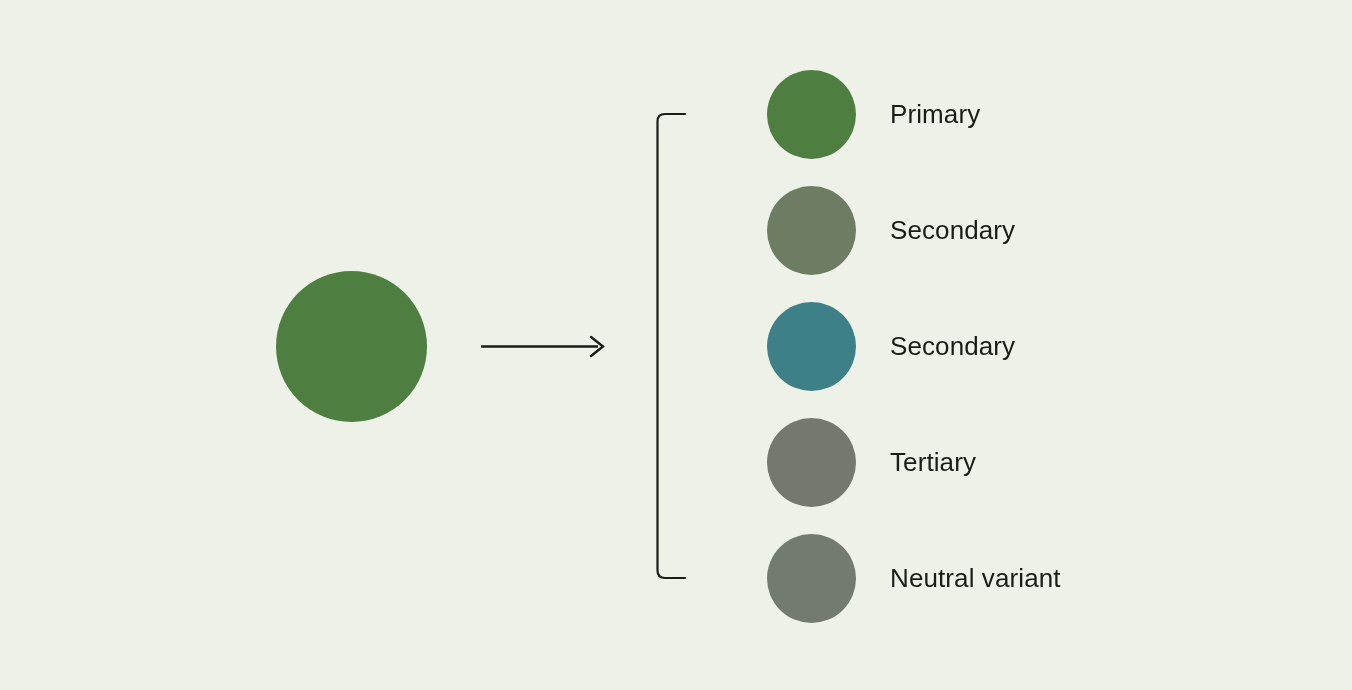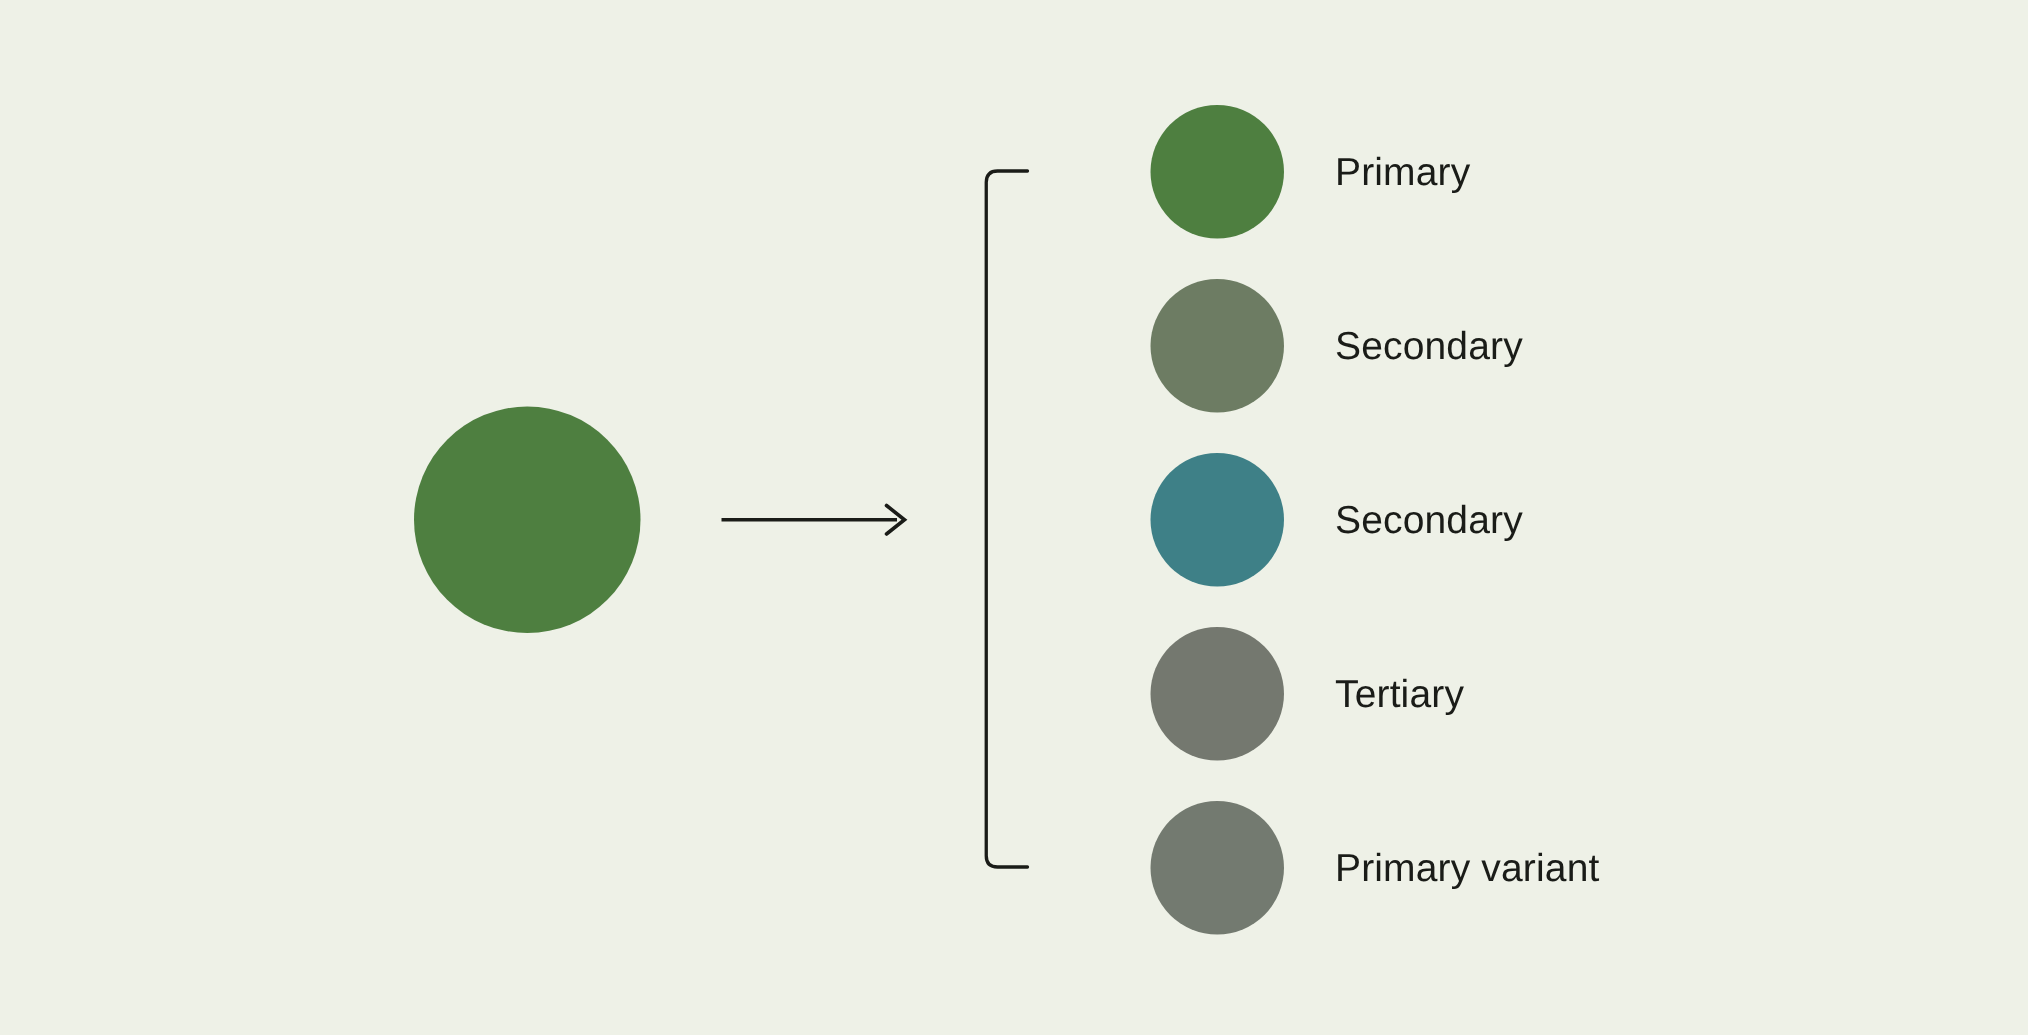--- a/index.html
+++ b/index.html
@@ -118,17 +118,17 @@
       <div class="role-label">Secondary</div>
     </div>
 
     <div class="role-row">
       <div class="role-swatch" style="background: rgb(116, 120, 111);"></div>
       <div class="role-label">Tertiary</div>
     </div>
 
     <div class="role-row">
       <div class="role-swatch" style="background: rgb(115, 122, 112);"></div>
-      <div class="role-label">Primary variant</div>
+      <div class="role-label">Neutral variant</div>
     </div>
 
   </div>
 </div>
 
 </body></html>

